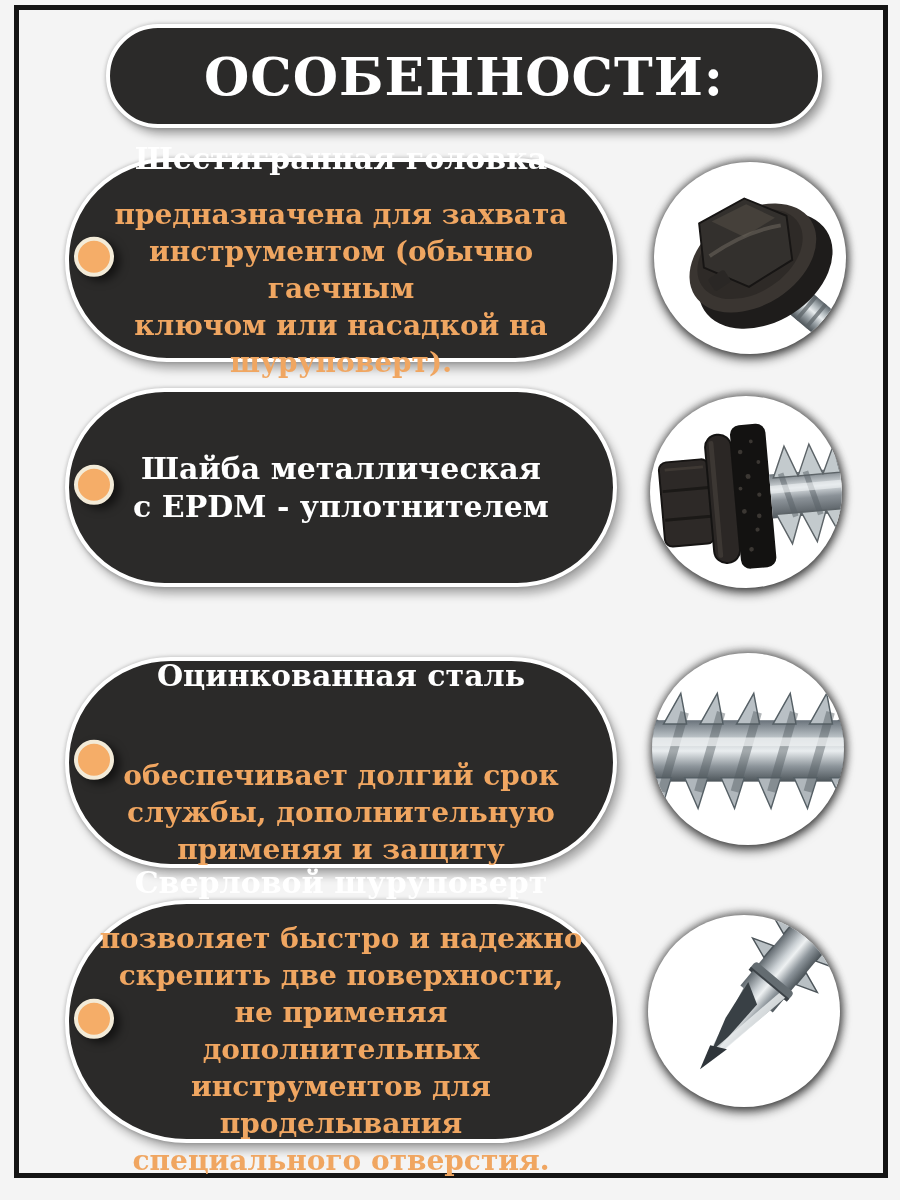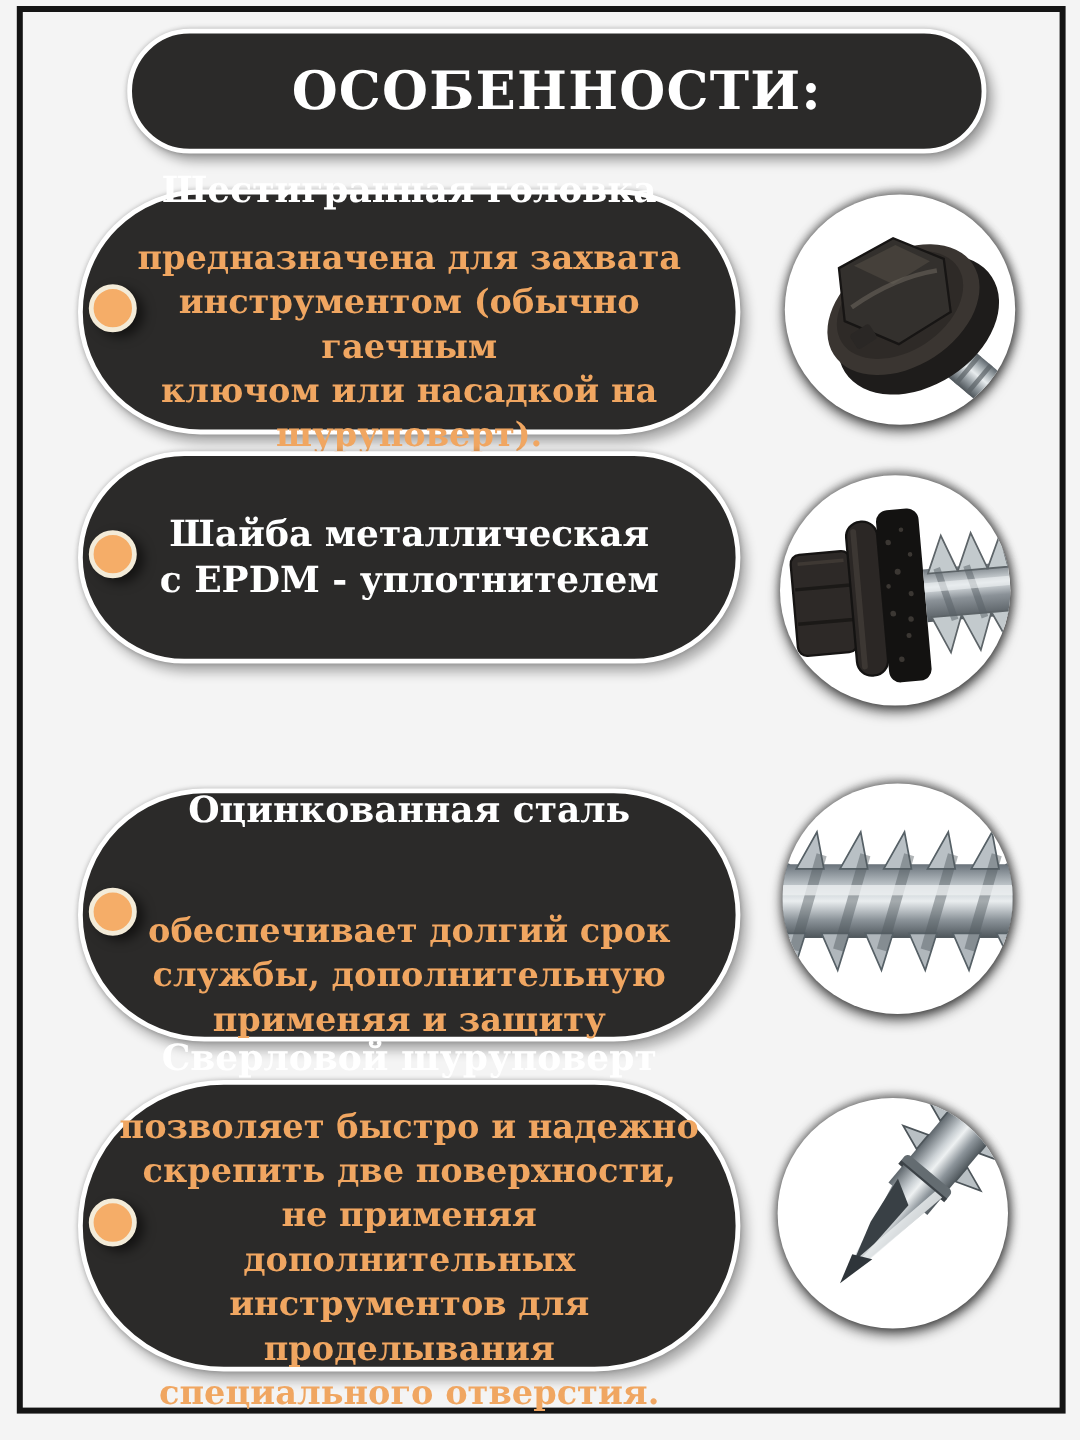--- a/index.html
+++ b/index.html
@@ -19,35 +19,35 @@
   
   .title-pill{
     position:absolute; left:106px; top:24px; width:716px; height:104px;
     background:var(--card_bg,#2b2a29);
     border:4px solid var(--card_border,#ffffff);
     border-radius:56px;
     box-shadow:5px 6px 10px rgba(0,0,0,.35), 0 0 4px rgba(0,0,0,.25);
     display:flex; align-items:center; justify-content:center;
   }
   .title-pill h1{
-    color:var(--title_text,#fff); font-size:44px; font-weight:bold;
+    color:var(--title_text,#fff); font-size:52px; font-weight:bold;
     letter-spacing:1px; white-space:nowrap;
   }
   
   .card{
     position:absolute; left:65px; width:552px;
     background:var(--card_bg,#2b2a29);
     border:4px solid var(--card_border,#ffffff);
     border-radius:999px;
     box-shadow:5px 7px 10px rgba(0,0,0,.30), 0 0 4px rgba(0,0,0,.25);
     display:flex; flex-direction:column; align-items:center; justify-content:center;
     padding:24px 30px; text-align:center;
   }
   .card.c1{ top:158px; height:204px; }
-  .card.c2{ top:376px; height:177px; }
+  .card.c2{ top:388px; height:199px; }
   .card.c3{ top:657px; height:211px;gap:44px; }
   .card.c4{ top:900px; height:243px; }
   .card-title{
     color:var(--title_text,#fff); font-size:30px; font-weight:bold;
     line-height:38px; white-space:pre-line;
   }
   .card-body{
     color:var(--accent_orange,#f0a661); font-size:28px; font-weight:bold;
     line-height:37px; white-space:pre-line;margin-top:18px;
   }

